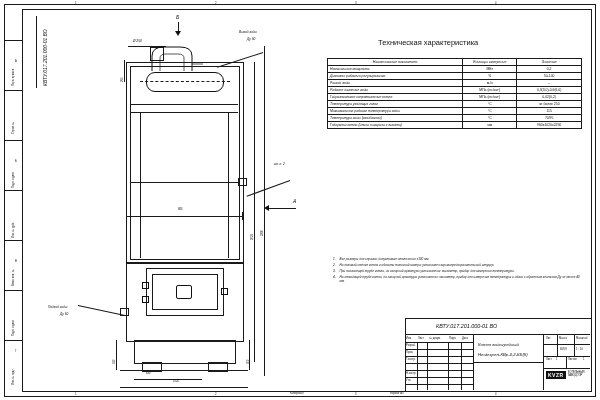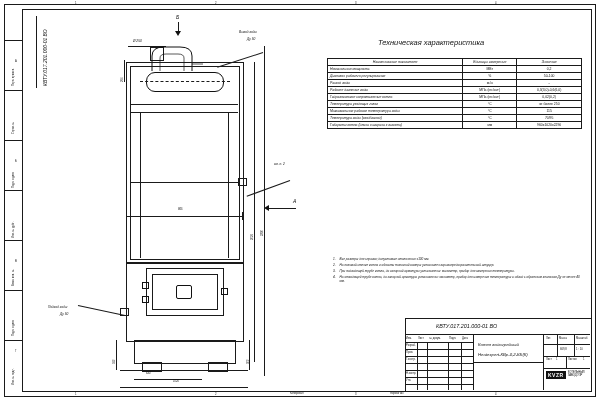--- a/index.html
+++ b/index.html
@@ -139,21 +139,21 @@
   <div class="txt xtiny vert" style="left:113px;top:364px;transform:rotate(-90deg);font-style:italic;">350</div>
   <div class="thinv" style="left:116px;top:340px;height:30px;"></div>
   <div class="txt xtiny vert" style="left:247px;top:364px;transform:rotate(-90deg);font-style:italic;">300</div>
   <div class="thinv" style="left:249px;top:340px;height:30px;"></div>
 
   <div class="txt xtiny" style="left:146px;top:372px;font-style:italic;">633</div>
   <div class="thin" style="left:134px;top:379px;width:68px;"></div>
   <div class="txt xtiny" style="left:173px;top:380px;font-style:italic;">1020</div>
   <div class="thin" style="left:120px;top:387px;width:128px;"></div>
 
-  <div class="txt lg" style="left:378px;top:38px;font-style:italic;">Техническая характеристика</div>
+  <div class="txt lg" style="left:378px;top:38px;">Техническая характеристика</div>
 
   <table class="tchar" style="position:absolute;left:327px;top:58px;width:255px;">
     <thead>
       <tr>
         <th style="width:140px;">Наименование показателя</th>
         <th style="width:52px;">Единицы измерения</th>
         <th style="width:63px;">Значение</th>
       </tr>
     </thead>
     <tbody>

